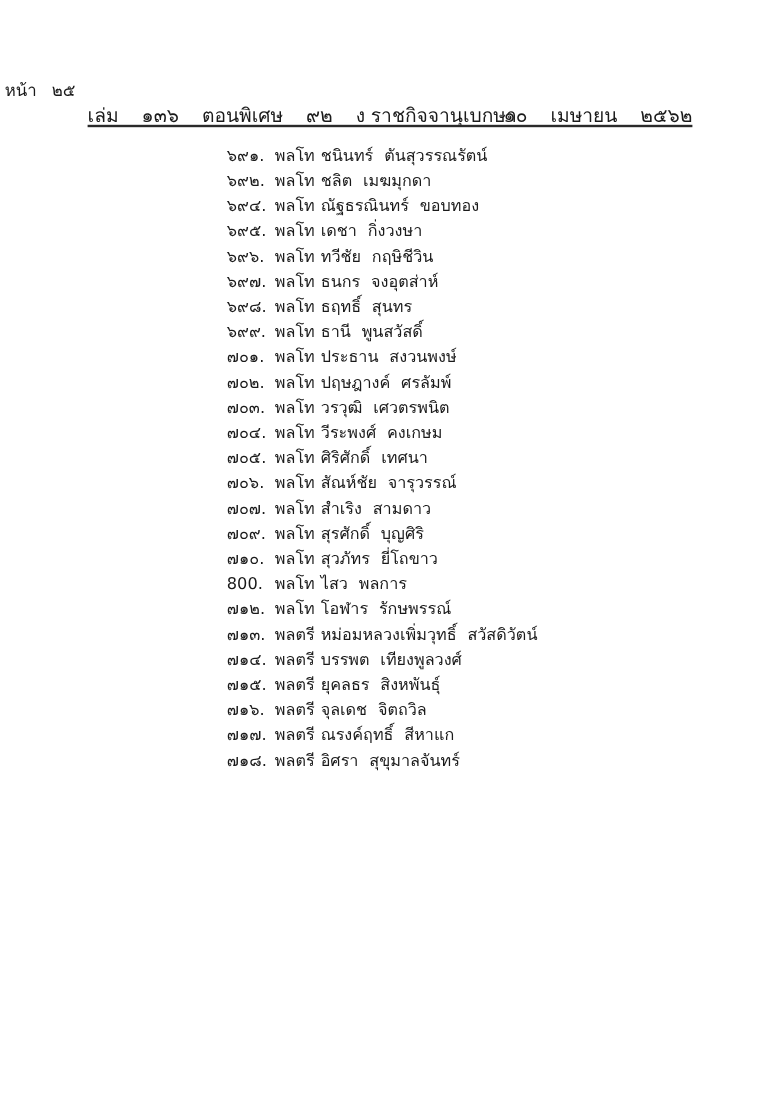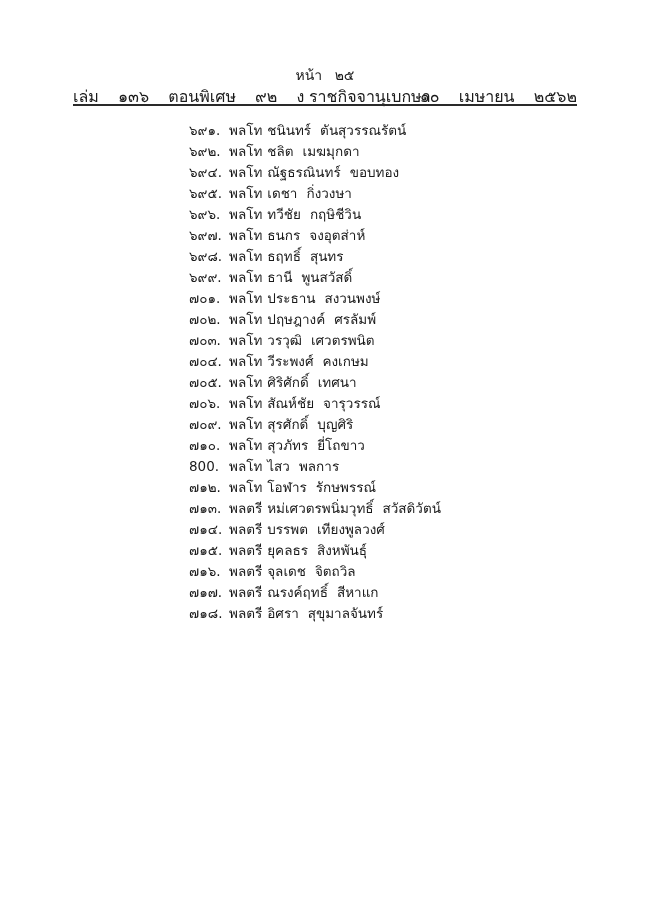--- a/index.html
+++ b/index.html
@@ -1,18 +1,18 @@
 <!DOCTYPE html>
 <html><head>
 <meta charset="utf-8">
 <style>
   html, body { margin:0; padding:0; background:#ffffff; }
   body { width:650px; height:920px; position:relative; overflow:hidden;
          font-family:"DejaVu Sans", "Liberation Sans", sans-serif; color:#1a1a1a; }
-  .page-num { position:absolute; top:64px; left:0; width:650px; text-align:center;
+  .page-num { position:absolute; top:64px; left:0; width:650px; 
               font-size:14px; }
   .page-num span { margin:0 4px; }
   .header { position:absolute; top:84px; left:73px; width:504px; height:20px; font-size:16px; }
   .header .l { position:absolute; left:0; top:0; white-space:nowrap; }
   .header .l span { margin-right:14px; }
   .header .c { position:absolute; left:236px; top:0; white-space:nowrap; }
   .header .r { position:absolute; right:0; top:0; white-space:nowrap; }
   .header .r span { margin-left:14px; }
   .rule { position:absolute; top:104px; left:73px; width:504px; height:2px; background:#2a2a2a; }
   .list { position:absolute; top:120px; left:145px;margin-left:44px; }
@@ -54,23 +54,24 @@
     <div class="row"><span class="num">๖๙๖.</span><span class="rank">พลโท</span><span class="first">ทวีชัย</span><span class="last">กฤษิชีวิน</span></div>
     <div class="row"><span class="num">๖๙๗.</span><span class="rank">พลโท</span><span class="first">ธนกร</span><span class="last">จงอุตส่าห์</span></div>
     <div class="row"><span class="num">๖๙๘.</span><span class="rank">พลโท</span><span class="first">ธฤทธิ์</span><span class="last">สุนทร</span></div>
     <div class="row"><span class="num">๖๙๙.</span><span class="rank">พลโท</span><span class="first">ธานี</span><span class="last">พูนสวัสดิ์</span></div>
     <div class="row"><span class="num">๗๐๑.</span><span class="rank">พลโท</span><span class="first">ประธาน</span><span class="last">สงวนพงษ์</span></div>
     <div class="row"><span class="num">๗๐๒.</span><span class="rank">พลโท</span><span class="first">ปฤษฎางค์</span><span class="last">ศรลัมพ์</span></div>
     <div class="row"><span class="num">๗๐๓.</span><span class="rank">พลโท</span><span class="first">วรวุฒิ</span><span class="last">เศวตรพนิต</span></div>
     <div class="row"><span class="num">๗๐๔.</span><span class="rank">พลโท</span><span class="first">วีระพงศ์</span><span class="last">คงเกษม</span></div>
     <div class="row"><span class="num">๗๐๕.</span><span class="rank">พลโท</span><span class="first">ศิริศักดิ์</span><span class="last">เทศนา</span></div>
     <div class="row"><span class="num">๗๐๖.</span><span class="rank">พลโท</span><span class="first">สัณห์ชัย</span><span class="last">จารุวรรณ์</span></div>
+    <div class="row"><span class="num">๗๐๗.</span><span class="rank">พลโท</span><span class="first">สำเริง</span><span class="last">สามดาว</span></div>
     <div class="row"><span class="num">๗๐๙.</span><span class="rank">พลโท</span><span class="first">สุรศักดิ์</span><span class="last">บุญศิริ</span></div>
     <div class="row"><span class="num">๗๑๐.</span><span class="rank">พลโท</span><span class="first">สุวภัทร</span><span class="last">ยี่โถขาว</span></div>
     <div class="row"><span class="num">800.</span><span class="rank">พลโท</span><span class="first">ไสว</span><span class="last">พลการ</span></div>
     <div class="row"><span class="num">๗๑๒.</span><span class="rank">พลโท</span><span class="first">โอฬาร</span><span class="last">รักษพรรณ์</span></div>
-    <div class="row"><span class="num">๗๑๓.</span><span class="rank">พลตรี</span><span class="first">หม่เศวตรพนิ่มวุทธิ์</span><span class="last">สวัสดิวัตน์</span></div>
+    <div class="row"><span class="num">๗๑๓.</span><span class="rank">พลตรี</span><span class="first">หม่อมหลวงเพิ่มวุทธิ์</span><span class="last">สวัสดิวัตน์</span></div>
     <div class="row"><span class="num">๗๑๔.</span><span class="rank">พลตรี</span><span class="first">บรรพต</span><span class="last">เทียงพูลวงศ์</span></div>
     <div class="row"><span class="num">๗๑๕.</span><span class="rank">พลตรี</span><span class="first">ยุคลธร</span><span class="last">สิงหพันธุ์</span></div>
     <div class="row"><span class="num">๗๑๖.</span><span class="rank">พลตรี</span><span class="first">จุลเดช</span><span class="last">จิตถวิล</span></div>
     <div class="row"><span class="num">๗๑๗.</span><span class="rank">พลตรี</span><span class="first">ณรงค์ฤทธิ์</span><span class="last">สีหาแก</span></div>
     <div class="row"><span class="num">๗๑๘.</span><span class="rank">พลตรี</span><span class="first">อิศรา</span><span class="last">สุขุมาลจันทร์</span></div>
   </div>
 
 </body></html>

